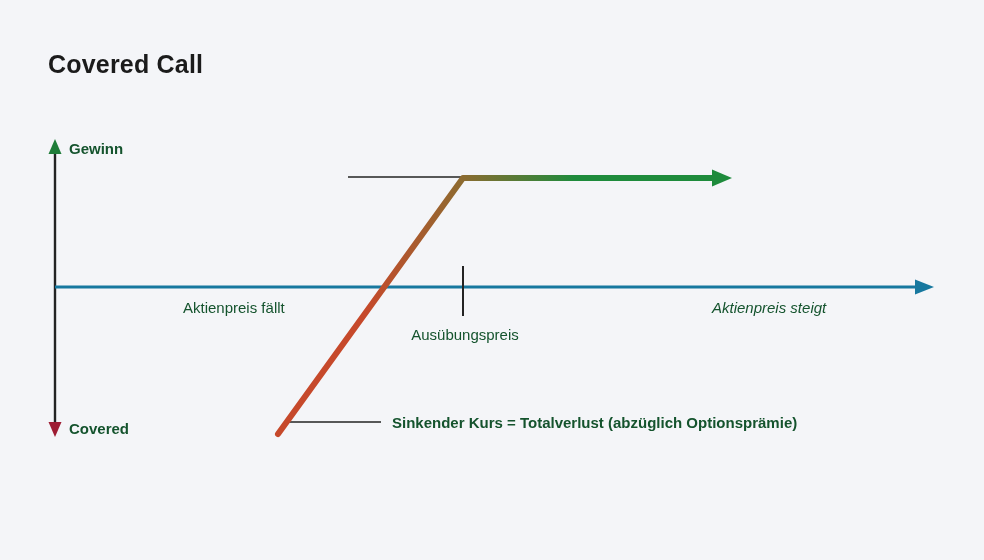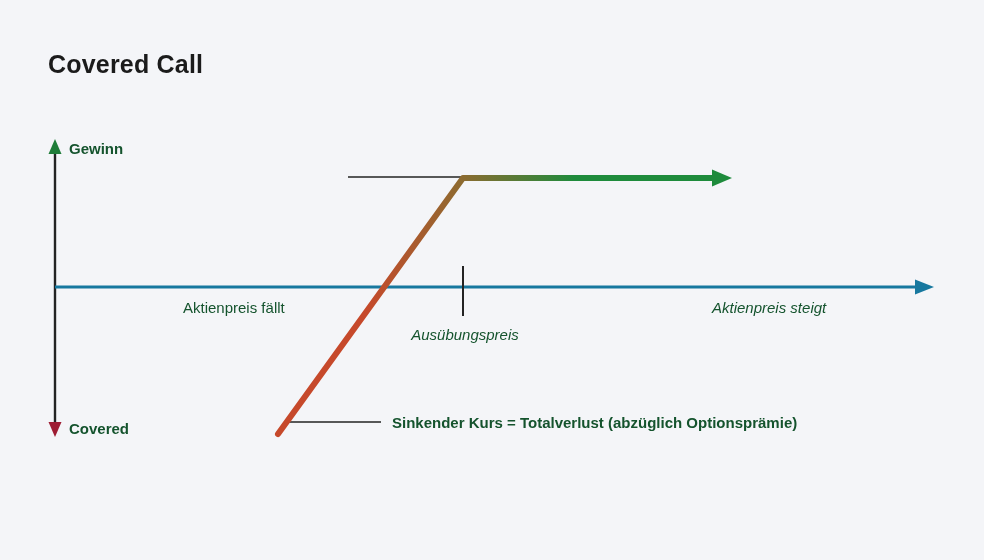--- a/index.html
+++ b/index.html
@@ -22,21 +22,21 @@
   .lbl {
     position: absolute;
     font-size: 15px; color: #14532d;
     white-space: nowrap;
   }
   .bold { font-weight: 700; }
   .gewinn   { left: 69px;  top: 140px; }
   .verlust  { left: 69px;  top: 420px; }
   .apf      { left: 152px; top: 299px; margin-left: 31px; }
   .aps      { left: 712px; top: 299px; font-style: italic; }
-  .strike   { left: 405px; top: 326px; width: 120px; text-align: center; white-space: nowrap; font-style: italic; }
+  .strike   { left: 405px; top: 326px; width: 120px; text-align: center; white-space: nowrap; }
   .maxgain  {
     left: 178px; top: 167px;
     line-height: 20px; white-space: pre-line;
   }
   .totalloss { left: 392px; top: 414px; text-align: right; }
   svg.plot { position: absolute; left: 0; top: 0; }
 </style>
 </head>
 <body>
 

